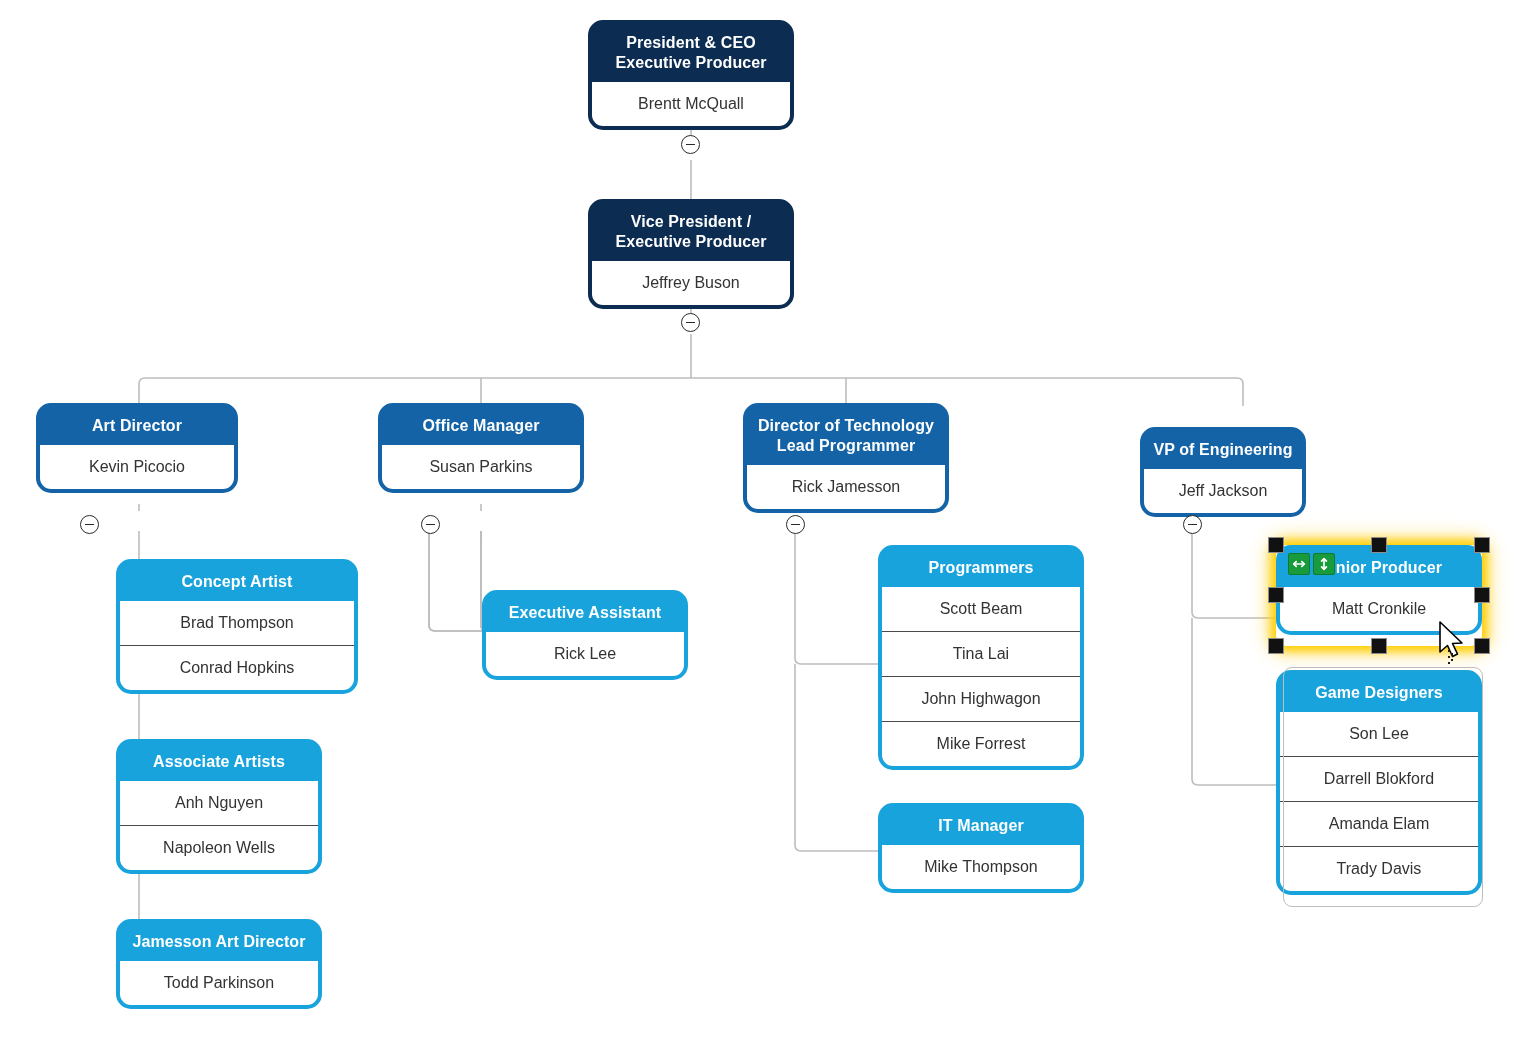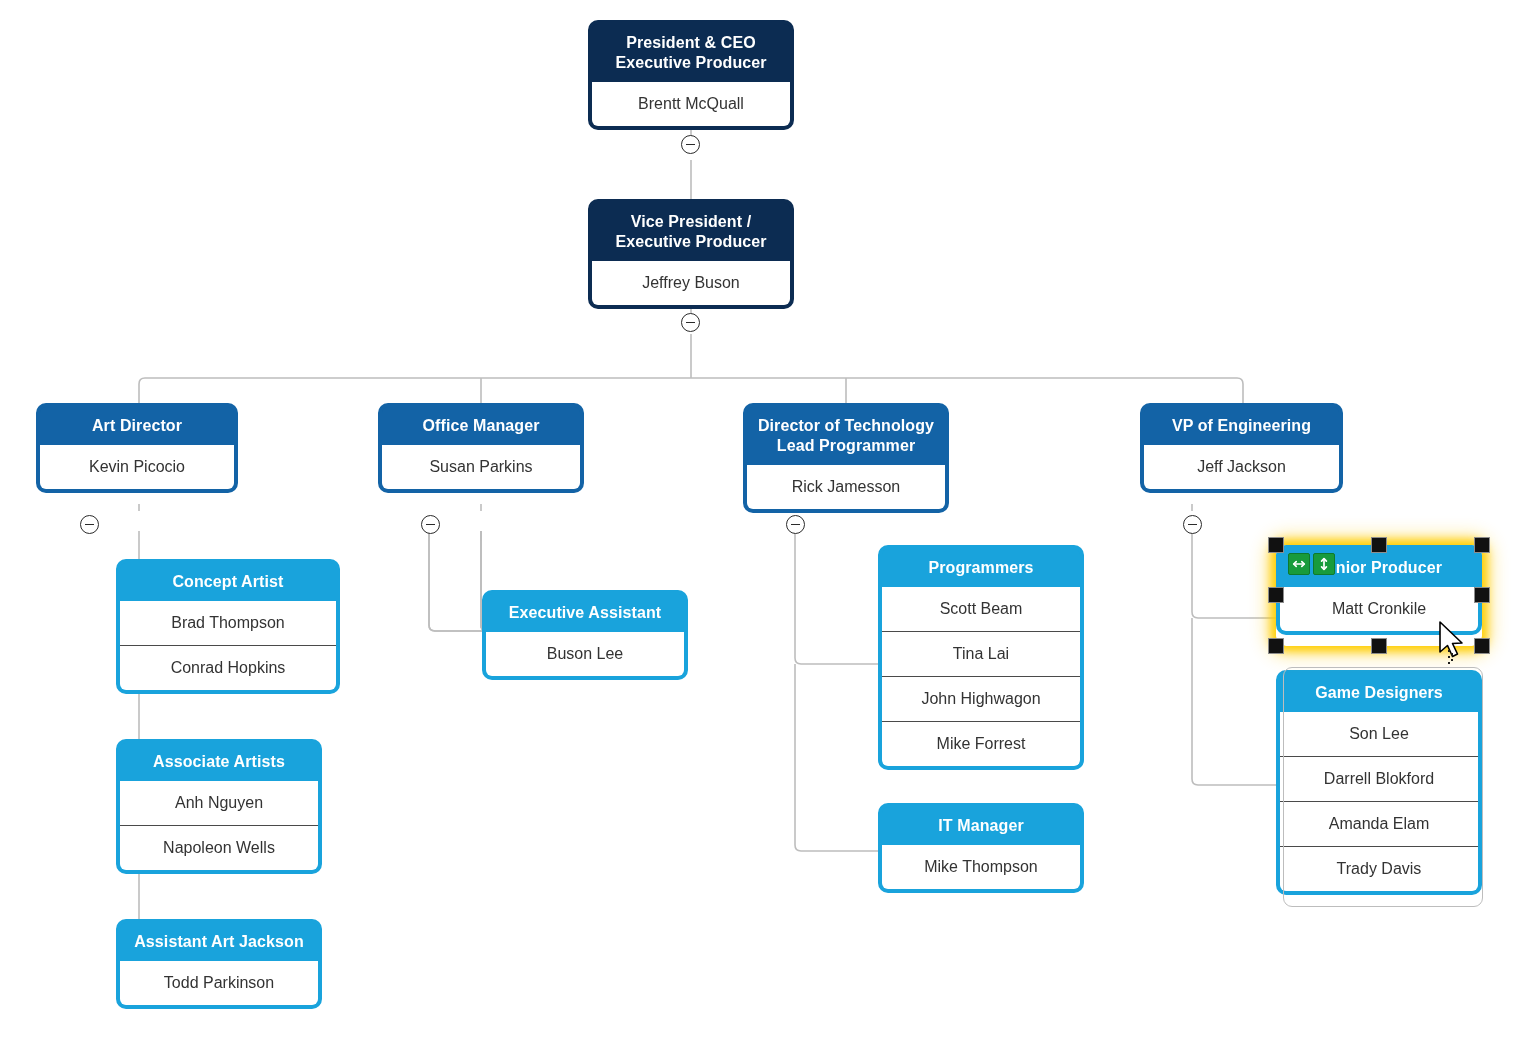--- a/index.html
+++ b/index.html
@@ -19,21 +19,21 @@
   
   #connectors {
     position: absolute;
     left: 0; top: 0;
     width: 1522px; height: 1052px;
     pointer-events: none;
   }
   
   .node {
     position: absolute;
-    border-radius: 10px;
+    border-radius: 15px;
     overflow: hidden;
     background: #ffffff;
   }
   .node .title {
     color: #ffffff;
     font-size: 16px;
     font-weight: 700;
     text-align: center;
     line-height: 20px;
     padding: 9px 8px 9px 8px;
@@ -210,58 +210,58 @@
     <div class="title">
       <span>Director of Technology</span><br>
       <span>Lead Programmer</span>
     </div>
     <div class="row">Rick Jamesson</div>
   </div>
   <div class="toggle" style="left:786px; top:515px;">
     <i></i>
   </div>
 
-  <div class="node blue" style="left:1140px; top:403px; width:203px;">
+  <div class="node blue" style="left:1140px; top:427px; width:166px;">
     <div class="title">
       <span>VP of Engineering</span>
     </div>
     <div class="row">Jeff Jackson</div>
   </div>
   <div class="toggle" style="left:1183px; top:515px;">
     <i></i>
   </div>
 
-  <div class="node cyan" style="left:116px; top:559px; width:224px;">
+  <div class="node cyan" style="left:116px; top:559px; width:242px;">
     <div class="title">
       <span>Concept Artist</span>
     </div>
     <div class="row">Brad Thompson</div>
     <div class="row">Conrad Hopkins</div>
   </div>
 
   <div class="node cyan" style="left:116px; top:739px; width:206px;">
     <div class="title">
       <span>Associate Artists</span>
     </div>
     <div class="row">Anh Nguyen</div>
     <div class="row">Napoleon Wells</div>
   </div>
 
   <div class="node cyan" style="left:116px; top:919px; width:206px;">
     <div class="title">
-      <span>Assistant Art Jackson</span>
+      <span>Jamesson Art Director</span>
     </div>
     <div class="row">Todd Parkinson</div>
   </div>
 
   <div class="node cyan" style="left:482px; top:590px; width:206px;">
     <div class="title">
       <span>Executive Assistant</span>
     </div>
-    <div class="row">Buson Lee</div>
+    <div class="row">Rick Lee</div>
   </div>
 
   <div class="node cyan" style="left:878px; top:545px; width:206px;">
     <div class="title">
       <span>Programmers</span>
     </div>
     <div class="row">Scott Beam</div>
     <div class="row">Tina Lai</div>
     <div class="row">John Highwagon</div>
     <div class="row">Mike Forrest</div>

